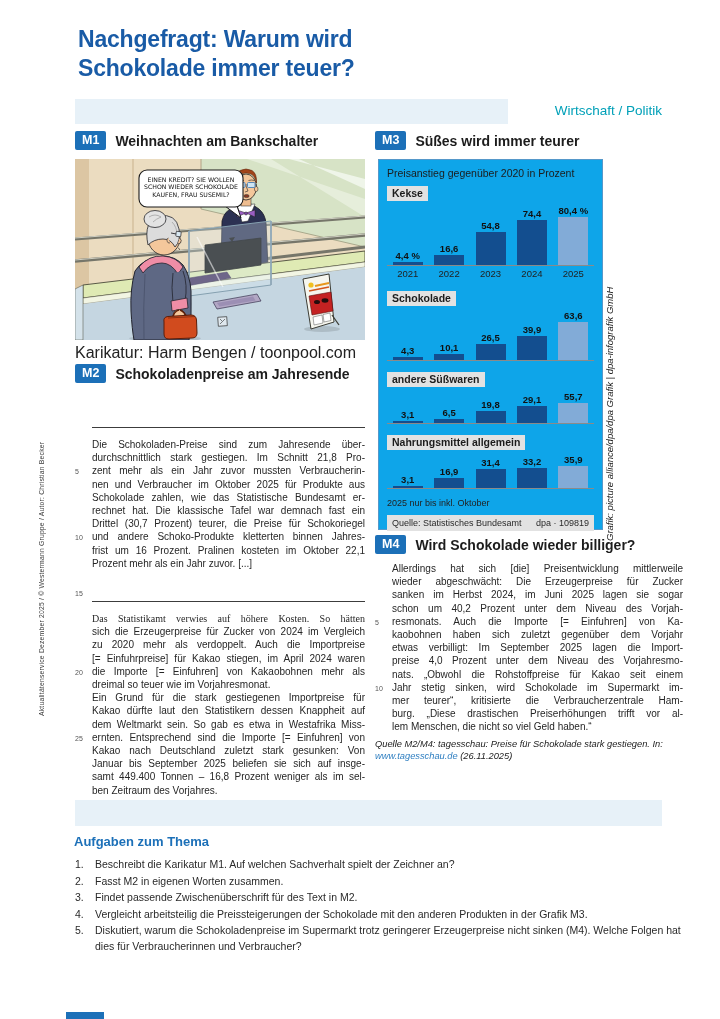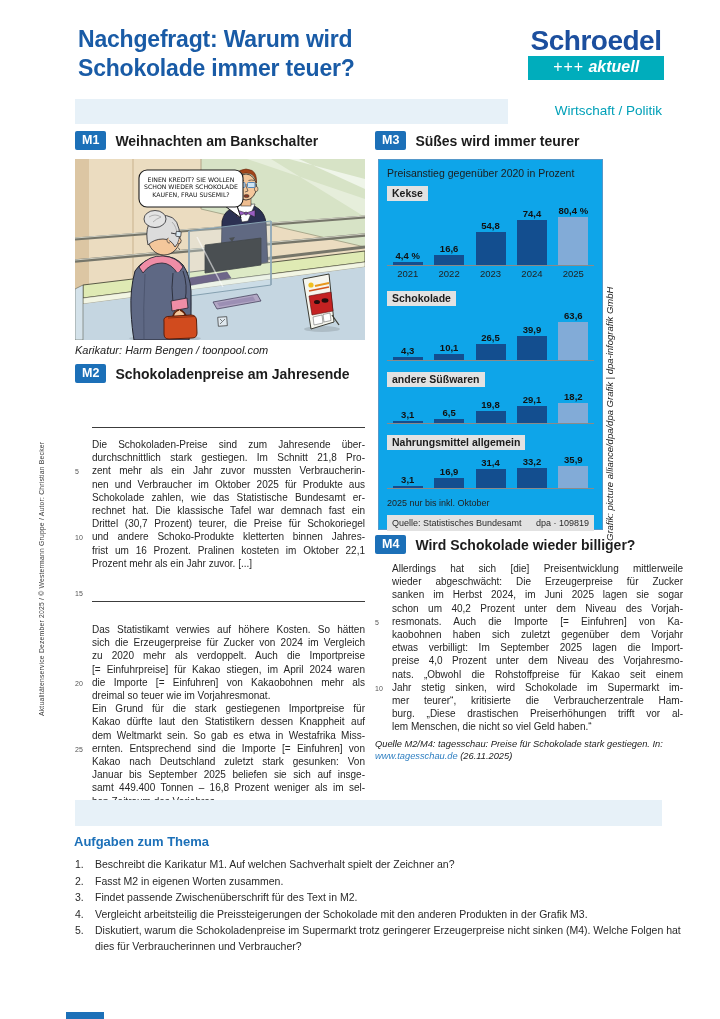--- a/index.html
+++ b/index.html
@@ -28,21 +28,21 @@
   
   .msec{position:absolute;display:flex;align-items:center;gap:9px;}
   .badge{background:var(--accent,#1c70b8);color:#fff;font-weight:bold;font-size:12.5px;
     padding:2px 7px 3px;border-radius:2px;line-height:14px;}
   .mtitle{font-weight:bold;font-size:14px;color:#1c1c1c;}
 
   
   .cartoon{position:absolute;left:75px;top:159px;width:290px;height:181px;}
   .cartoon svg{display:block;}
   .cartoon svg text{font-family:"DejaVu Sans",sans-serif;}
-  .caption{position:absolute;left:75px;top:344px;font-size:11px;font-style:italic;color:#222;}
+  .caption{position:absolute;left:75px;top:344px;font-size:16px;color:#222;}
 
   
   .textblock{position:absolute;}
   .trow{display:flex;}
   .tnum{width:17px;font-size:7px;color:#555;padding-top:4px;flex:none;}
   .txt{flex:1;font-size:10px;line-height:13.2px;color:#262626;
     text-align:justify;text-align-last:justify;}
   .txt.last{text-align-last:left;}
   .txt.blank{border-bottom:1.2px solid #3c3c3c;height:15px;text-align-last:left;}
 
@@ -83,24 +83,20 @@
 </head>
 <body>
 
 <div class="page">
 
   <div class="side-credit">Aktualitätenservice Dezember 2025 / © Westermann Gruppe / Autor: Christian Becker</div>
 
   <div class="title">
     <div>Nachgefragt: Warum wird</div>
     <div>Schokolade immer teuer?</div>
-  </div>
-  <div class="logo">
-    <div class="logo-name">Schroedel</div>
-    <div class="logo-tag"><span class="plus">+++</span> <span class="word">aktuell</span></div>
   </div>
   <div class="subject-band"></div>
   <div class="subject">Wirtschaft / Politik</div>
 
   <div class="msec" style="left:75px;top:131px;">
     <span class="badge">M1</span>
     <span class="mtitle">Weihnachten am Bankschalter</span>
   </div>
 
   <div class="cartoon">
@@ -257,21 +253,21 @@
         <div class="txt">frist um 16 Prozent. Pralinen kosteten im Oktober 22,1</div>
       </div>
       <div class="trow">
         <span class="tnum"></span>
         <div class="txt last">Prozent mehr als ein Jahr zuvor. [...]</div>
       </div>
       <div class="trow" style="margin-top: 16px;">
         <span class="tnum">15</span>
         <div class="txt blank"></div>
       </div>
-      <div class="trow" style="margin-top: 21px;">
+      <div class="trow" style="margin-top: 10px; font-family: Liberation Serif, serif;">
         <span class="tnum"></span>
         <div class="txt">Das Statistikamt verwies auf höhere Kosten. So hätten</div>
       </div>
       <div class="trow">
         <span class="tnum"></span>
         <div class="txt">sich die Erzeugerpreise für Zucker von 2024 im Vergleich</div>
       </div>
       <div class="trow">
         <span class="tnum"></span>
         <div class="txt">zu 2020 mehr als verdoppelt. Auch die Importpreise</div>
@@ -399,21 +395,21 @@
             </div>
             <div class="bar-col">
               <div class="bar-val">19,8</div>
               <div class="bar" style="height: 12px; background: rgb(19, 78, 143);"></div>
             </div>
             <div class="bar-col">
               <div class="bar-val">29,1</div>
               <div class="bar" style="height: 17px; background: rgb(19, 78, 143);"></div>
             </div>
             <div class="bar-col">
-              <div class="bar-val">18,2</div>
+              <div class="bar-val">55,7</div>
               <div class="bar" style="height: 20px; background: rgb(130, 171, 215);"></div>
             </div>
           </div>
         </div>
         <div class="chart-group">
           <div><span class="group-label">Nahrungsmittel allgemein</span></div>
           <div class="bars-row" style="height: 36px;">
             <div class="bar-col">
               <div class="bar-val">3,1</div>
               <div class="bar" style="height: 2px; background: rgb(19, 78, 143);"></div>

